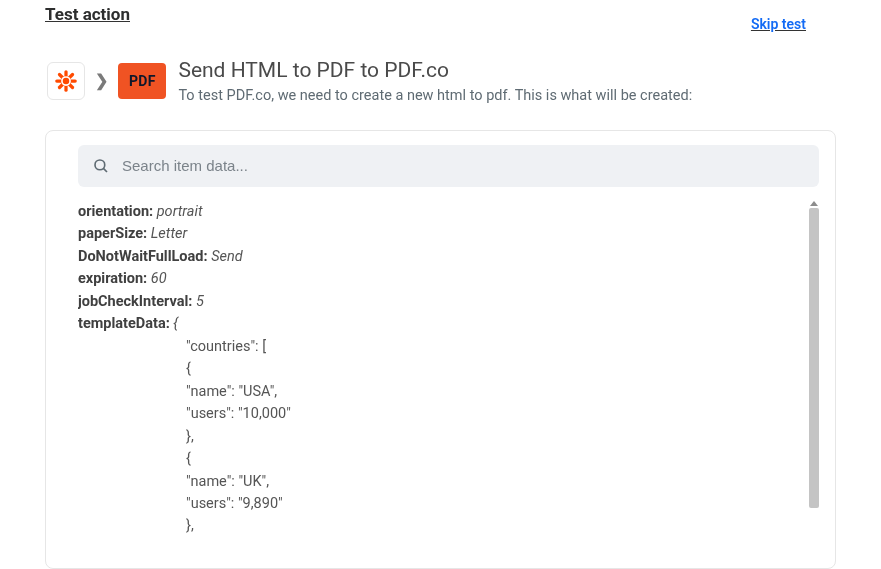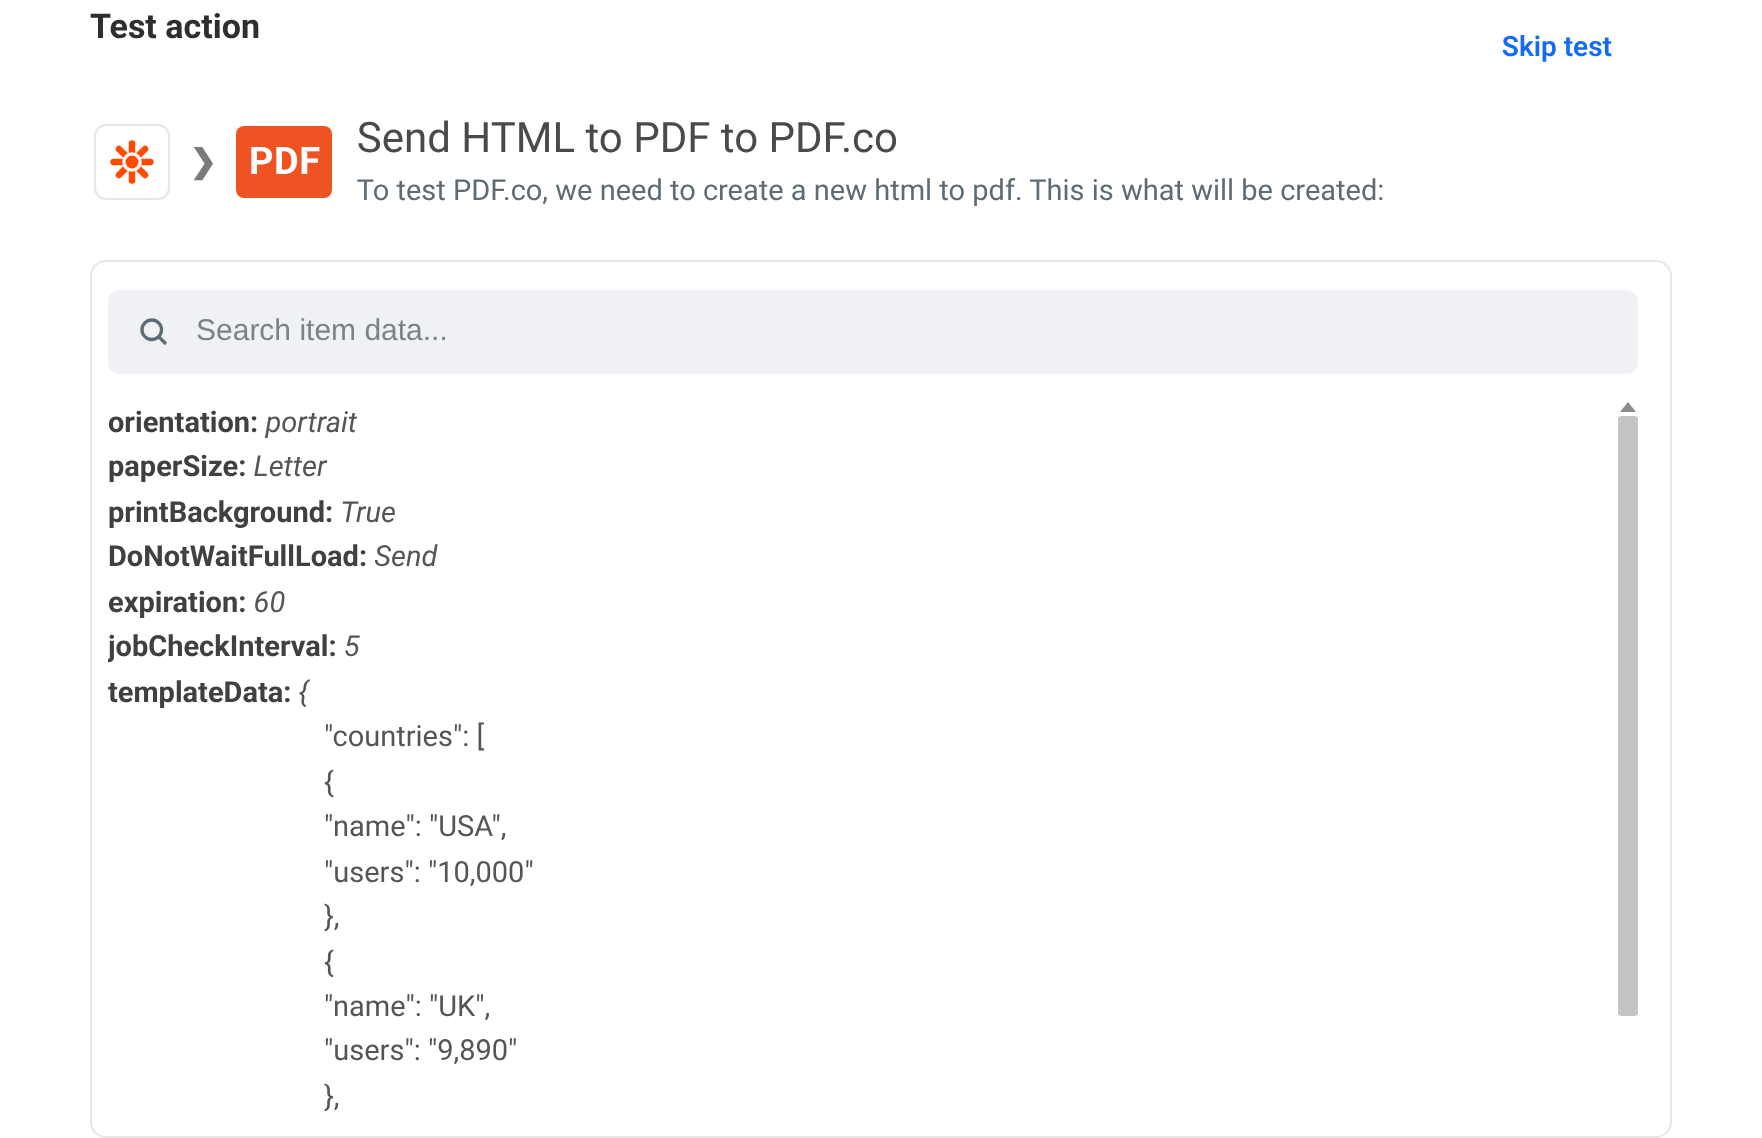--- a/index.html
+++ b/index.html
@@ -17,20 +17,21 @@
   .container {
     padding: 4px 45px 0 45px;
     height: 100%;
     display: flex;
     flex-direction: column;
   }
   .header-row {
     display: flex;
     justify-content: space-between;
     align-items: flex-start;
+    text-decoration: underline;
   }
   .header-title {
     font-size: 17px;
     font-weight: 700;
     color: #2d2e2e;
   }
   .skip-link {
     font-size: 14px;
     font-weight: 600;
     color: #136bf5;
@@ -68,44 +69,44 @@
     font-weight: 600;
   }
   .pdf-icon {
     width: 48px;
     height: 36px;
     border-radius: 4px;
     background: #f05323;
     display: flex;
     align-items: center;
     justify-content: center;
-    color: #ffffff;
+    color: #0f172a;
     font-weight: 700;
-    font-size: 19px;
+    font-size: 14px;
     letter-spacing: 0.3px;
   }
   .action-text { display: flex; flex-direction: column; line-height: 1.35; }
   .action-title {
     font-size: 21px;
     color: #4a4a4a;
     font-weight: 400;
   }
   .action-sub {
     font-size: 14.5px;
     color: #5f6b73;
     margin-top: 2px;
   }
   .panel {
     margin-top: 24px;
     border: 1px solid #e6e6e6;
     border-radius: 8px;
     flex: 1;
     display: flex;
     flex-direction: column;
-    padding: 14px 16px 0 8px;
+    padding: 14px 16px 0 32px;
     overflow: hidden;
   }
   .search-bar {
     background: #eff1f4;
     border-radius: 6px;
     height: 42px;
     display: flex;
     align-items: center;
     padding: 0 14px;
     gap: 10px;
@@ -204,21 +205,20 @@
         <line x1="20" y1="20" x2="15.2" y2="15.2"></line>
       </svg>
       <input class="search-input" type="text" placeholder="Search item data..." style="">
     </div>
 
     <div class="data-area">
       <div class="data-scroll" id="data-scroll">
 
       <div class="kv-row"><span class="kv-key">orientation: </span><span class="kv-val">portrait</span></div>
           <div class="kv-row"><span class="kv-key">paperSize: </span><span class="kv-val">Letter</span></div>
-          <div class="kv-row"><span class="kv-key">printBackground: </span><span class="kv-val">True</span></div>
           <div class="kv-row"><span class="kv-key">DoNotWaitFullLoad: </span><span class="kv-val">Send</span></div>
           <div class="kv-row"><span class="kv-key">expiration: </span><span class="kv-val">60</span></div>
           <div class="kv-row"><span class="kv-key">jobCheckInterval: </span><span class="kv-val">5</span></div>
           <div class="kv-row"><span class="kv-key">templateData: </span><span class="kv-val">{</span></div>
           <div class="json-line">"countries": [</div>
           <div class="json-line">{</div>
           <div class="json-line">"name": "USA",</div>
           <div class="json-line">"users": "10,000"</div>
           <div class="json-line">},</div>
           <div class="json-line">{</div>

